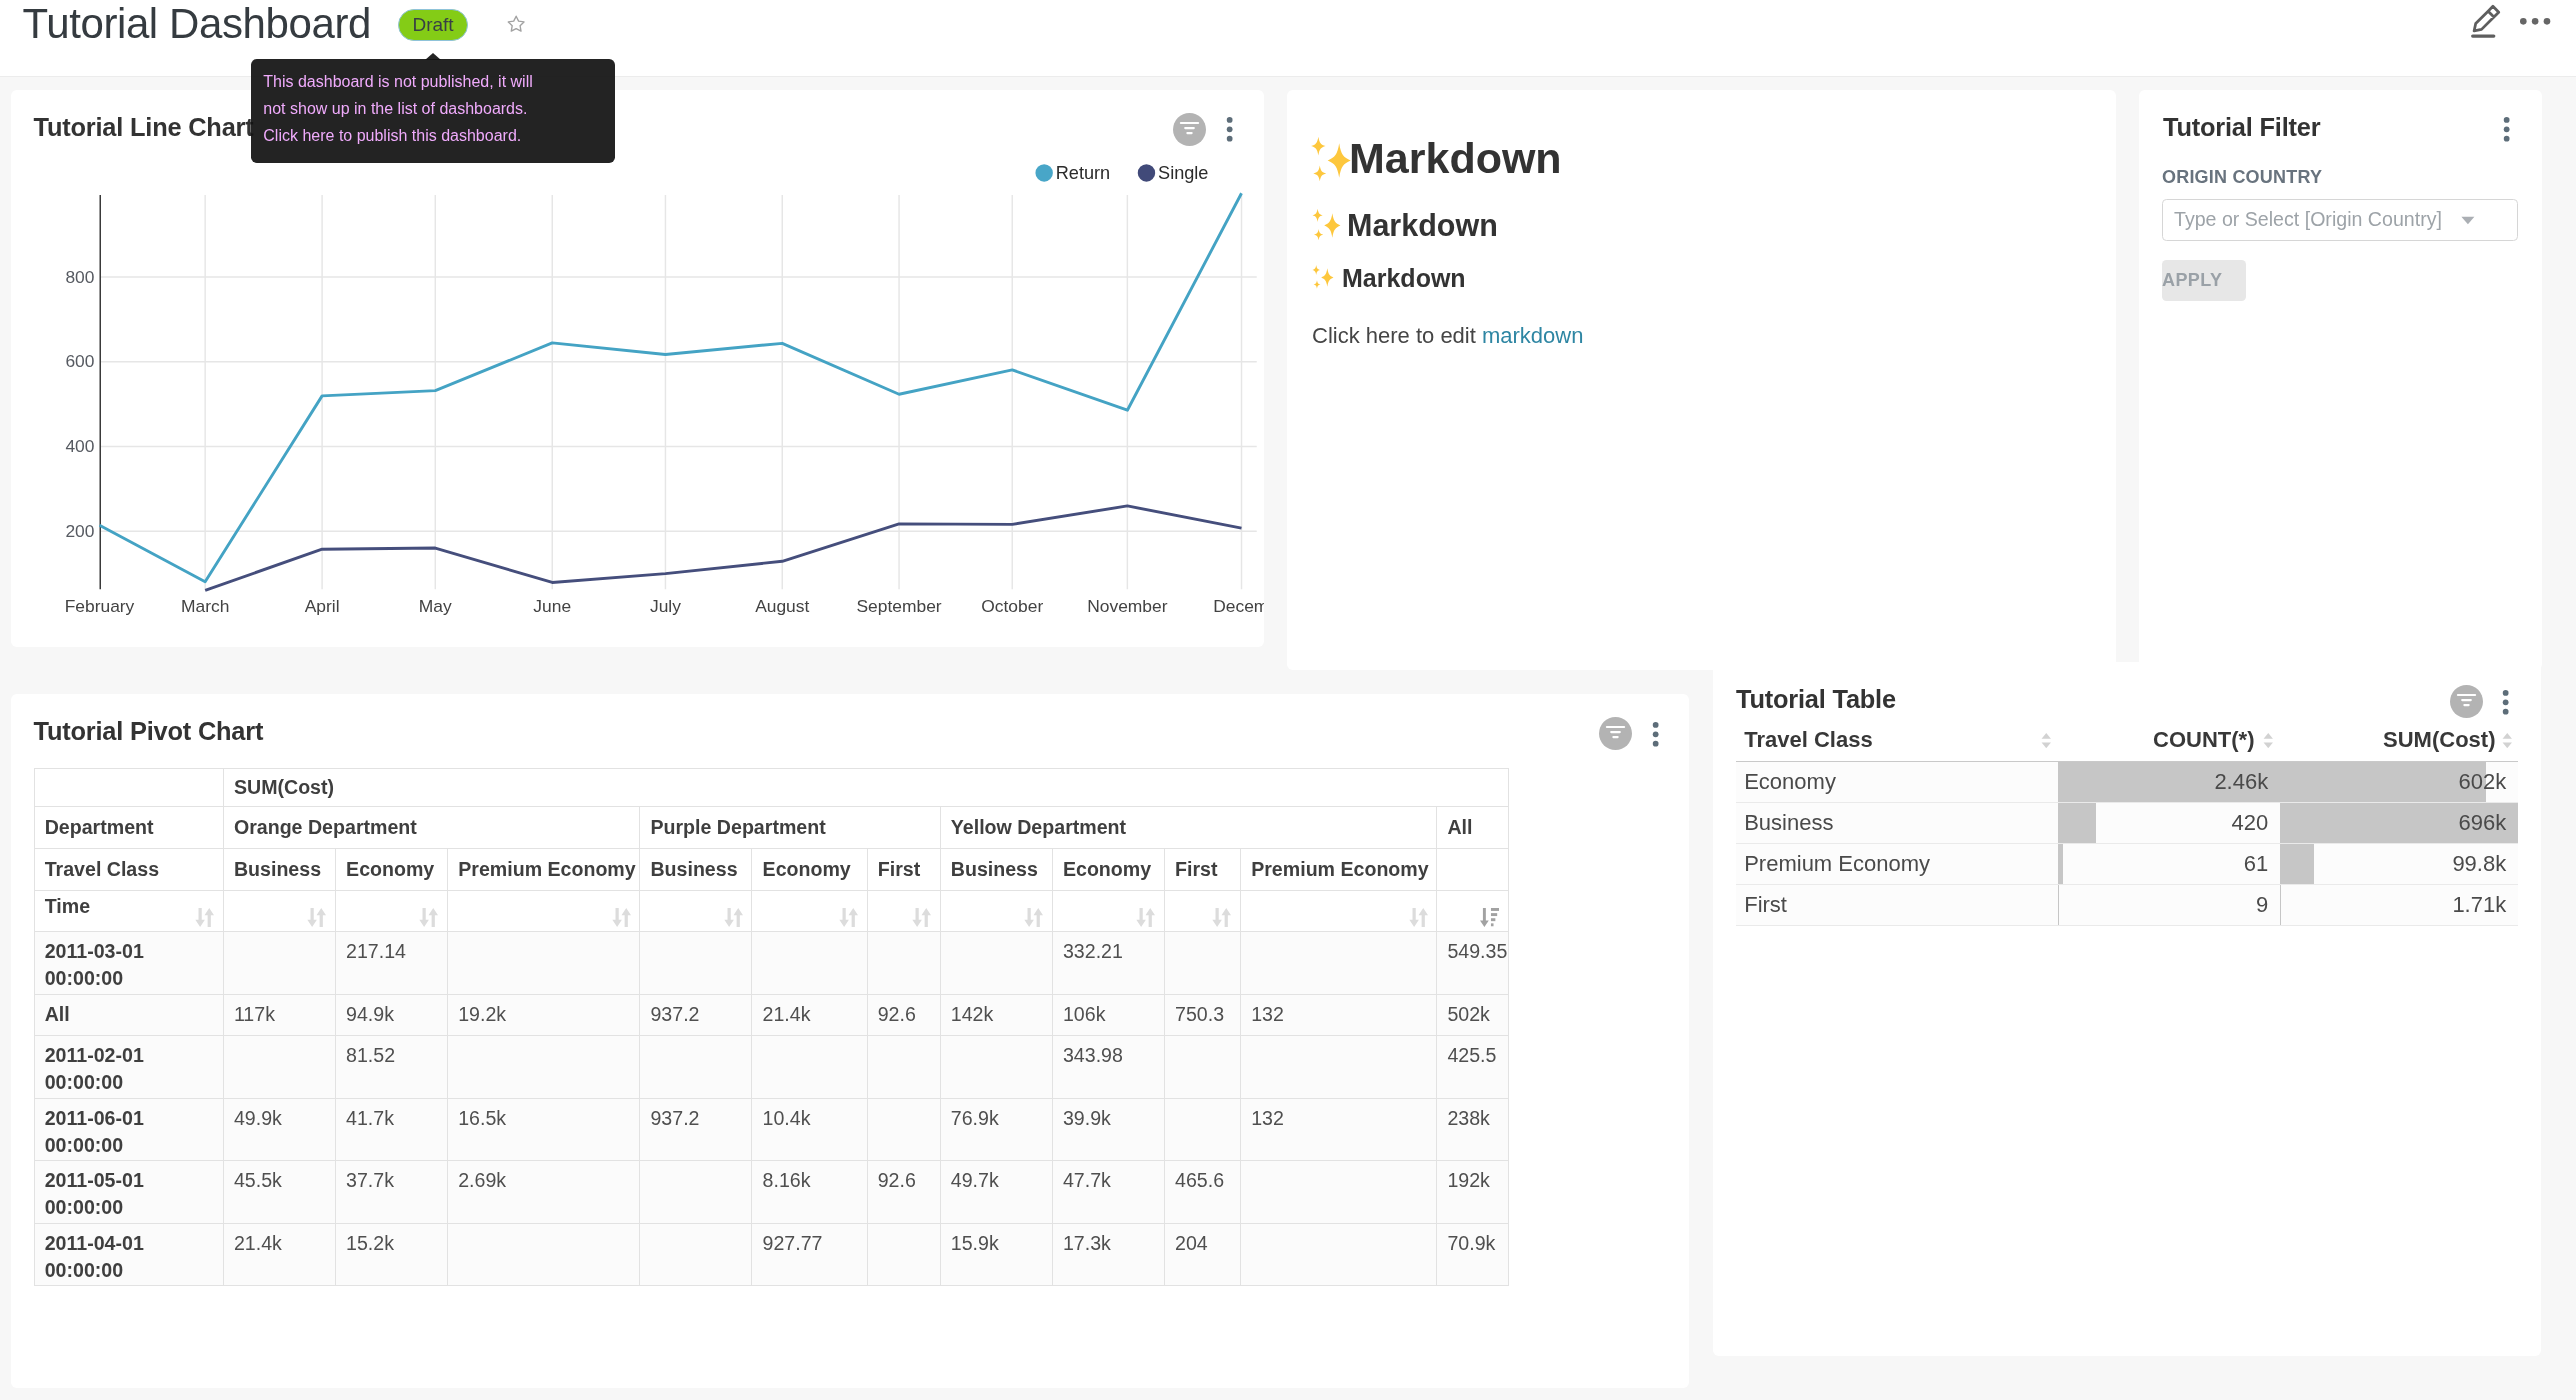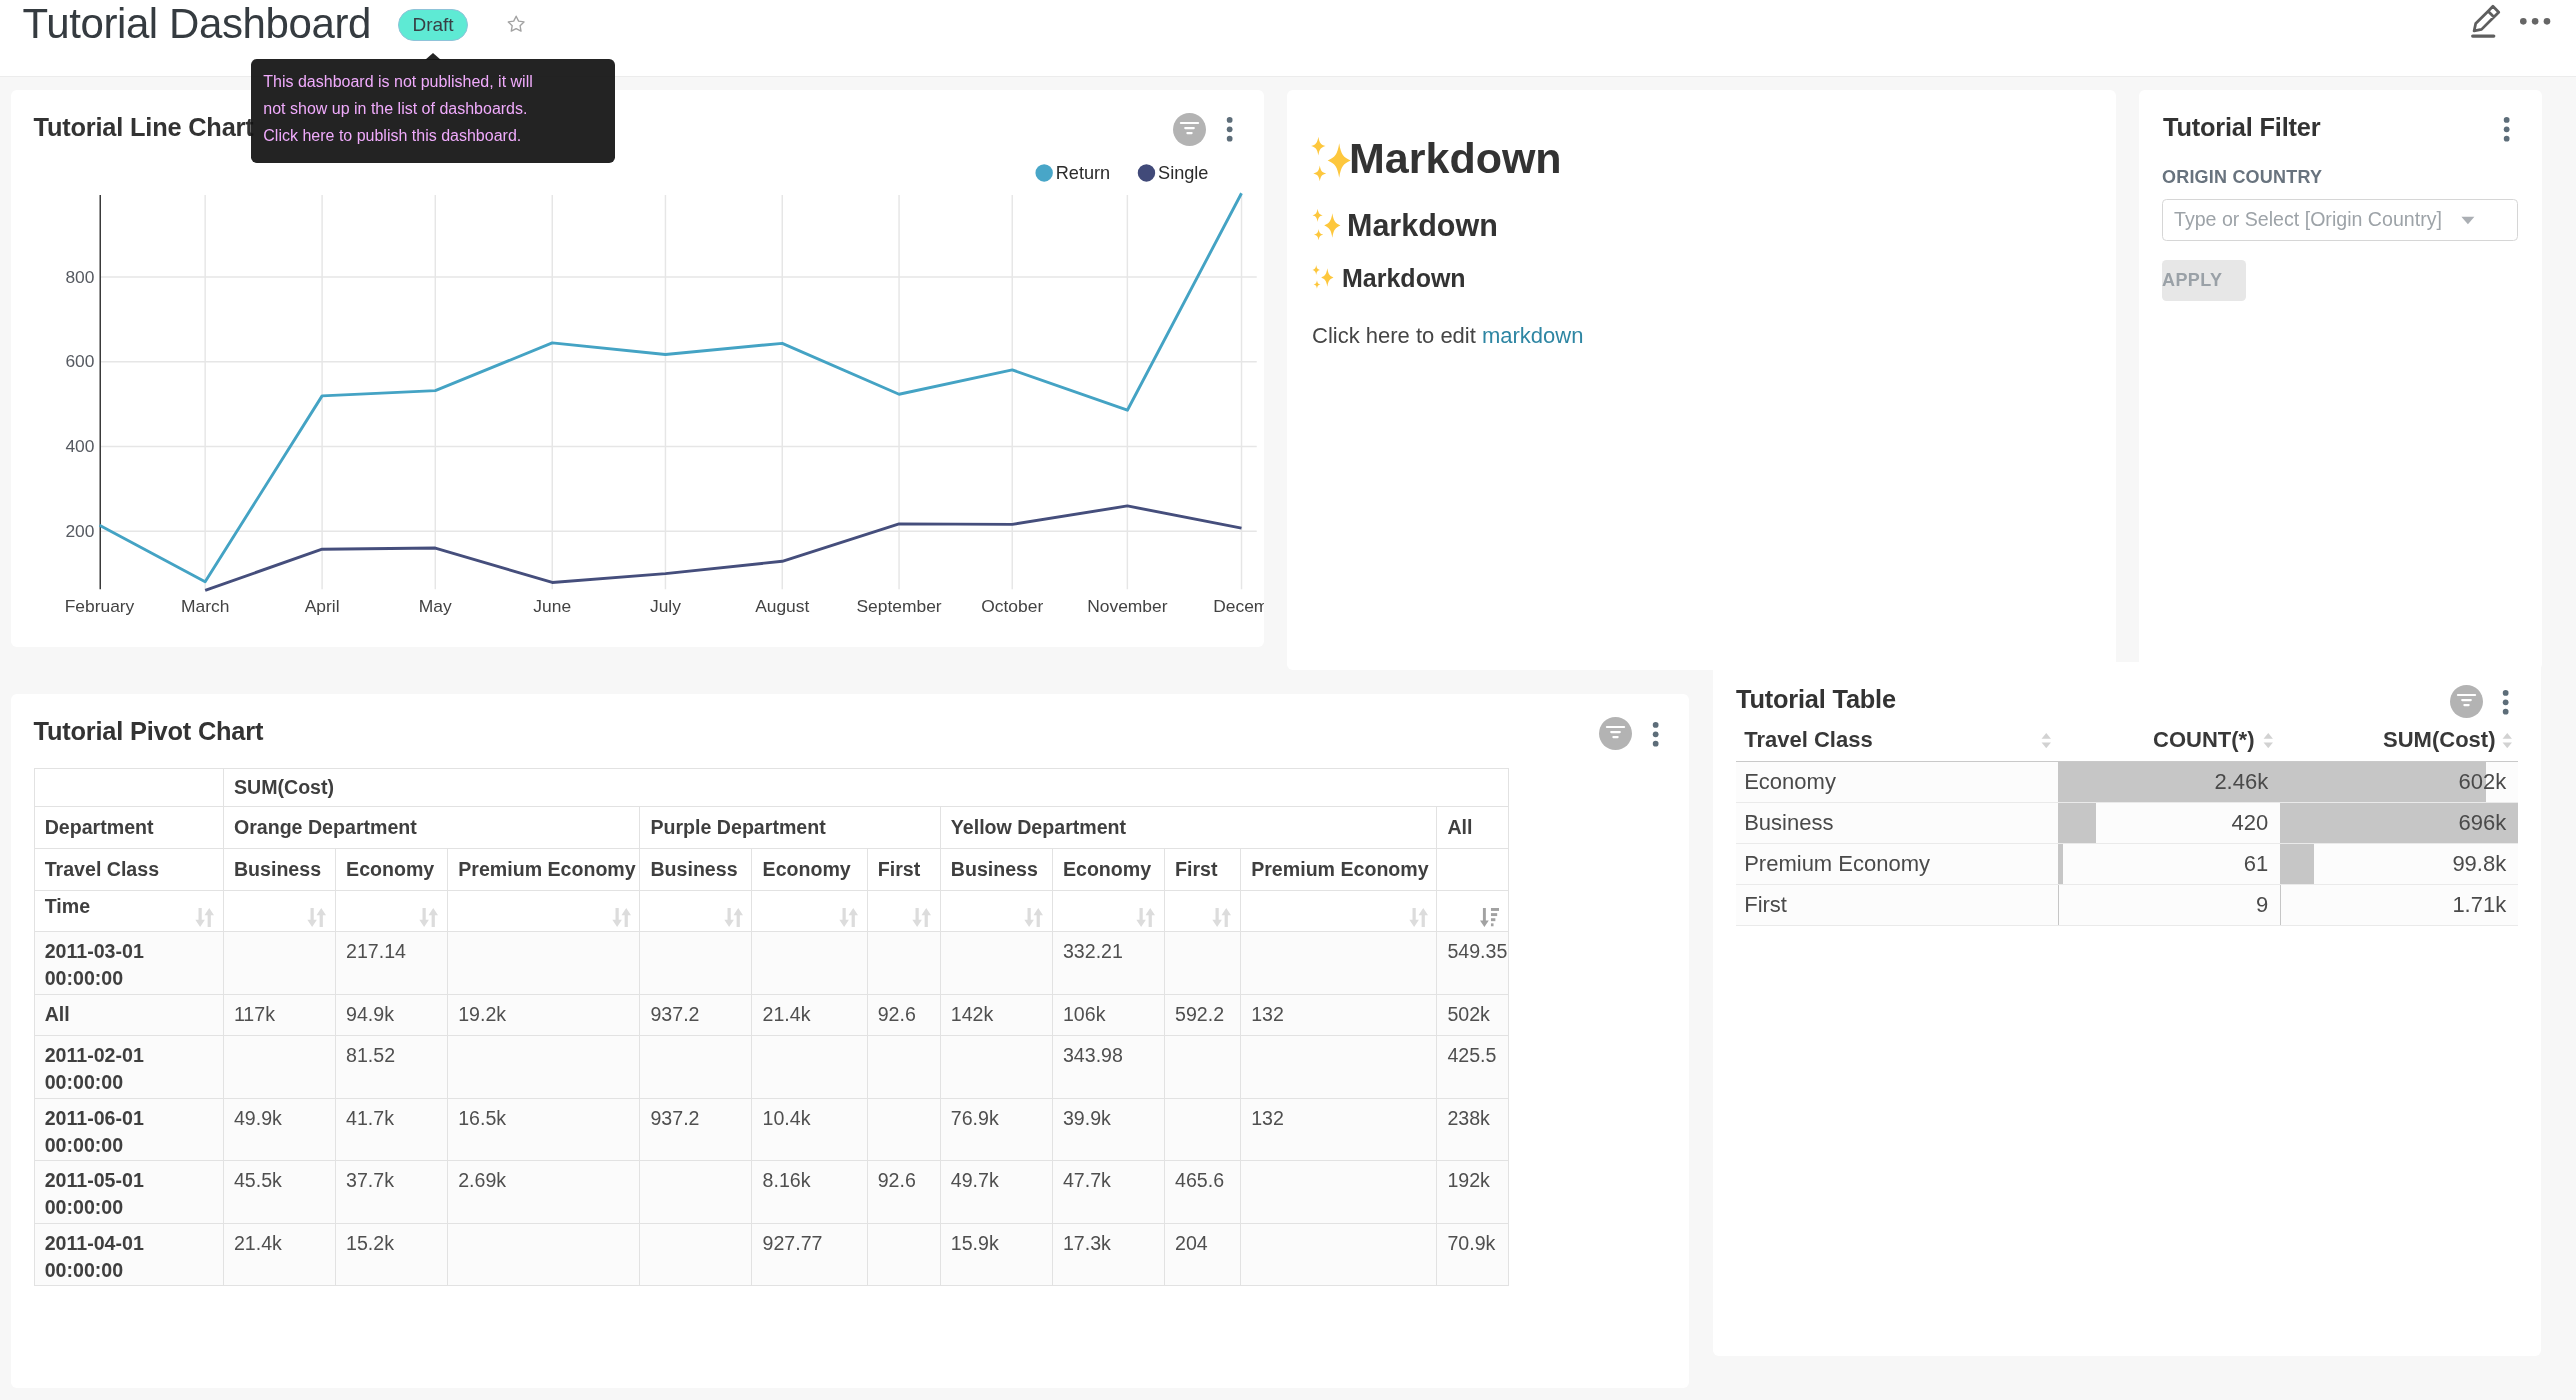--- a/index.html
+++ b/index.html
@@ -1,20 +1,20 @@
 <!DOCTYPE html>
 <html style="font-size:11.6px"><head>
 <meta charset="utf-8">
 <style>
 *{margin:0;padding:0;box-sizing:border-box}
 html,body{width:2576px;height:1400px}
 body{font-family:"Liberation Sans",sans-serif;background:#f7f7f7;position:relative;overflow:hidden}
 .hdr{position:absolute;left:0;top:0;width:2576px;height:77px;background:#fff;border-bottom:1.5px solid #ececec}
 .title{position:absolute;left:22.5px;top:0px;font-size:42px;font-weight:500;color:#353b40;letter-spacing:-0.4px}
-.pill{position:absolute;left:398px;top:8.7px;width:70px;height:32px;border-radius:16px;background:#5eead4;border:1.5px solid #8fc3d9;color:#383f45;font-size:19px;line-height:29px;text-align:center}
+.pill{position:absolute;left:398px;top:8.7px;width:70px;height:32px;border-radius:16px;background:#84cc16;border:1.5px solid #8fc3d9;color:#383f45;font-size:19px;line-height:29px;text-align:center}
 .card{position:absolute;background:#fff;border-radius:5.8px;overflow:hidden}
 .ctitle{position:absolute;font-size:25.4px;font-weight:700;color:#333;left:22.5px;top:23px;letter-spacing:-0.2px}
 .tooltip{position:absolute;left:251px;top:59px;width:364px;height:104px;background:rgba(18,18,18,0.93);border-radius:5.8px;color:#f0abfc;font-size:16px;line-height:27px;padding:8.7px 0 0 12.3px;z-index:50}
 .tooltip:before{content:"";position:absolute;left:174px;top:-6.5px;border-left:8px solid transparent;border-right:8px solid transparent;border-bottom:7.3px solid rgba(18,18,18,0.93)}
 .kebab{position:absolute;width:7.3px;height:26px}
 
 .flabel{position:absolute;left:23px;top:77px;font-size:18px;font-weight:700;color:#68737e;letter-spacing:0.2px}
 .fselect{position:absolute;left:23px;top:109px;width:356px;height:42px;border:1.5px solid #d6d6d6;border-radius:4.4px;background:#fff;color:#9da3a8;font-size:19.6px;line-height:39px;padding-left:11px}
 .fapply{position:absolute;left:23px;top:170px;width:84px;height:41px;background:#e7e7e7;border-radius:4.4px;color:#9aa1a7;font-size:18px;font-weight:700;letter-spacing:0.4px;text-align:left;line-height:41px}
 
@@ -307,21 +307,21 @@
     <tr style="height:41px">
           <td class="dcell">All</td>
           <td>117k</td>
           <td>94.9k</td>
           <td>19.2k</td>
           <td>937.2</td>
           <td>21.4k</td>
           <td>92.6</td>
           <td>142k</td>
           <td>106k</td>
-          <td>592.2</td>
+          <td>750.3</td>
           <td>132</td>
           <td>502k</td>
         </tr>
     <tr style="height:63px">
           <td class="dcell">2011-02-01<br>00:00:00</td>
           <td></td>
           <td>81.52</td>
           <td></td>
           <td></td>
           <td></td>

